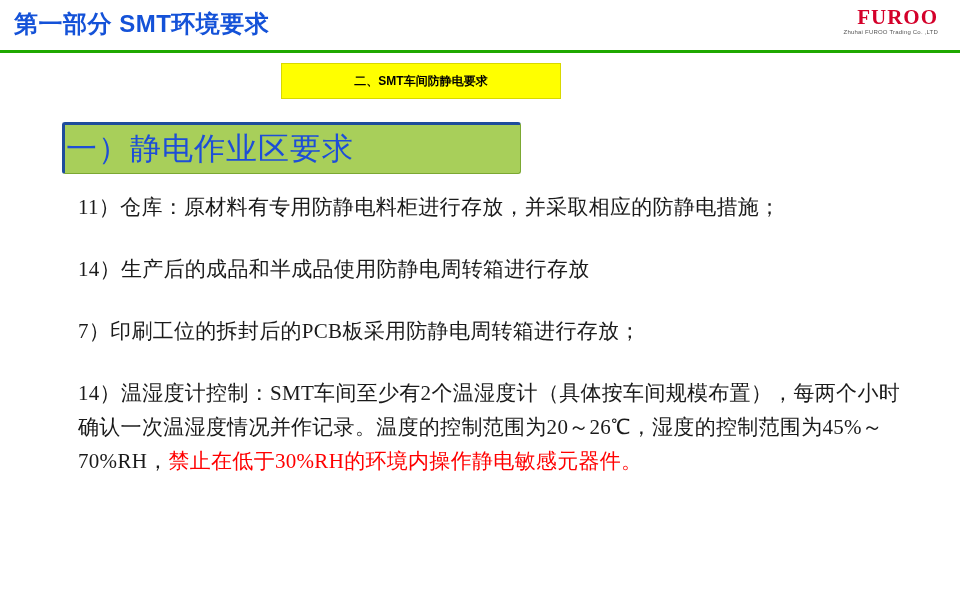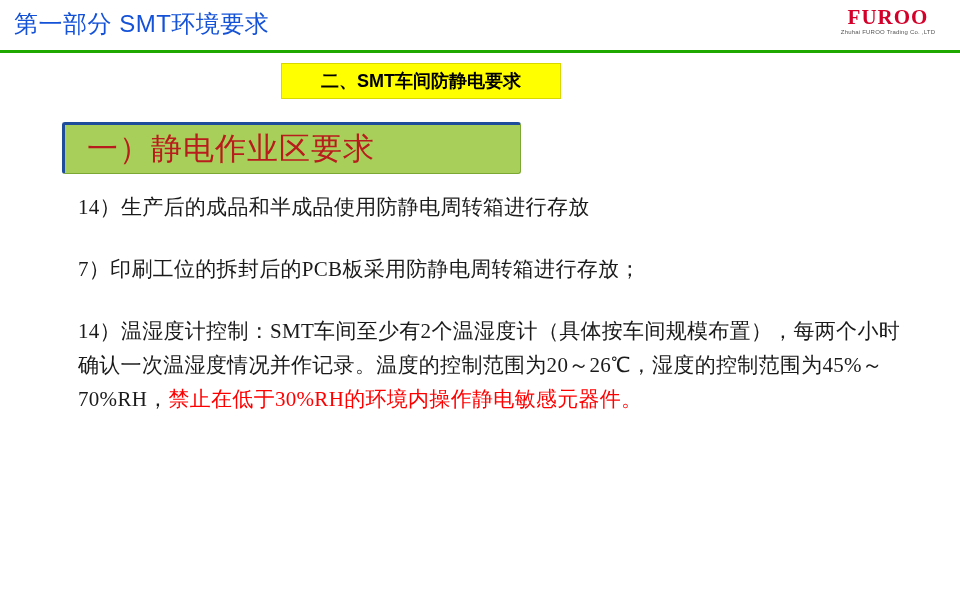--- a/index.html
+++ b/index.html
@@ -37,32 +37,32 @@
     top: 0;
     width: 700px;
     height: 47px;
     background: #ffffff;
   }
   .header-title {
     position: absolute;
     left: 14px;
     top: 8px;
     font-size: 24px;
-    font-weight: normal;
+    font-weight: bold;
     color: #1452d8;
     letter-spacing: 0.5px;
     white-space: nowrap;
   }
   .logo-box {
     position: absolute;
-    right: 12px;
+    right: 22px;
     top: 6px;
     width: 120px;
     height: 38px;
-    text-align: center;
+    text-align: right;
   }
   .logo-main {
     font-size: 21px;
     font-weight: bold;
     color: #d4002a;
     letter-spacing: 1px;
     line-height: 22px;
     font-family: "Liberation Serif", serif;
   }
   .logo-sub {
@@ -79,21 +79,21 @@
     top: 63px;
     width: 278px;
     height: 34px;
     background: #ffff00;
     border: 1px solid #d8d800;
     display: flex;
     align-items: center;
     justify-content: center;
   }
   .section-badge span {
-    font-size: 18px;
+    font-size: 12px;
     font-weight: bold;
     color: #000000;
     white-space: nowrap;
   }
 
   
   .subtitle-bar {
     position: absolute;
     left: 62px;
     top: 122px;
@@ -103,23 +103,23 @@
     border-top: 3px solid #1e4d9c;
     border-left: 3px solid #1e4d9c;
     border-bottom: 1px solid #7ba832;
     border-right: 1px solid #7ba832;
     border-radius: 3px;
     display: flex;
     align-items: center;
   }
   .subtitle-bar span {
     font-size: 31px;
-    color: #b91c1c;
+    color: #1d4ed8;
     font-family: "Liberation Serif", serif;
-    padding-left: 22px;
+    padding-left: 1px;
     letter-spacing: 1px;
     white-space: nowrap;
   }
 
   
   .body-area {
     position: absolute;
     left: 78px;
     top: 190px;
     width: 830px;
@@ -156,18 +156,19 @@
 
   <div class="section-badge">
     <span>二、SMT车间防静电要求</span>
   </div>
 
   <div class="subtitle-bar">
     <span>一）静电作业区要求</span>
   </div>
 
   <div class="body-area">
+    <div class="para">11）仓库：原材料有专用防静电料柜进行存放，并采取相应的防静电措施；</div>
     <div class="para">14）生产后的成品和半成品使用防静电周转箱进行存放</div>
     <div class="para">7）印刷工位的拆封后的PCB板采用防静电周转箱进行存放；</div>
     <div class="para last"><span>14）温湿度计控制：SMT车间至少有2个温湿度计（具体按车间规模布置），每两个小时确认一次温湿度情况并作记录。温度的控制范围为20～26℃，湿度的控制范围为45%～70%RH，</span><span class="red">禁止在低于30%RH的环境内操作静电敏感元器件。</span></div>
   </div>
 
 </div>
 
 </body></html>

